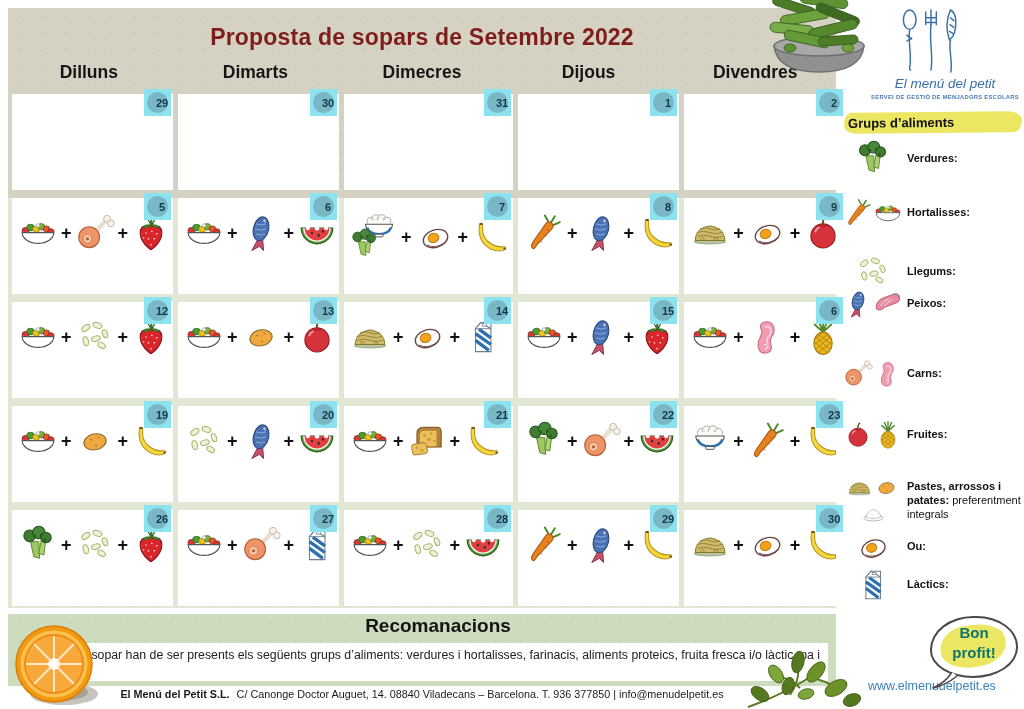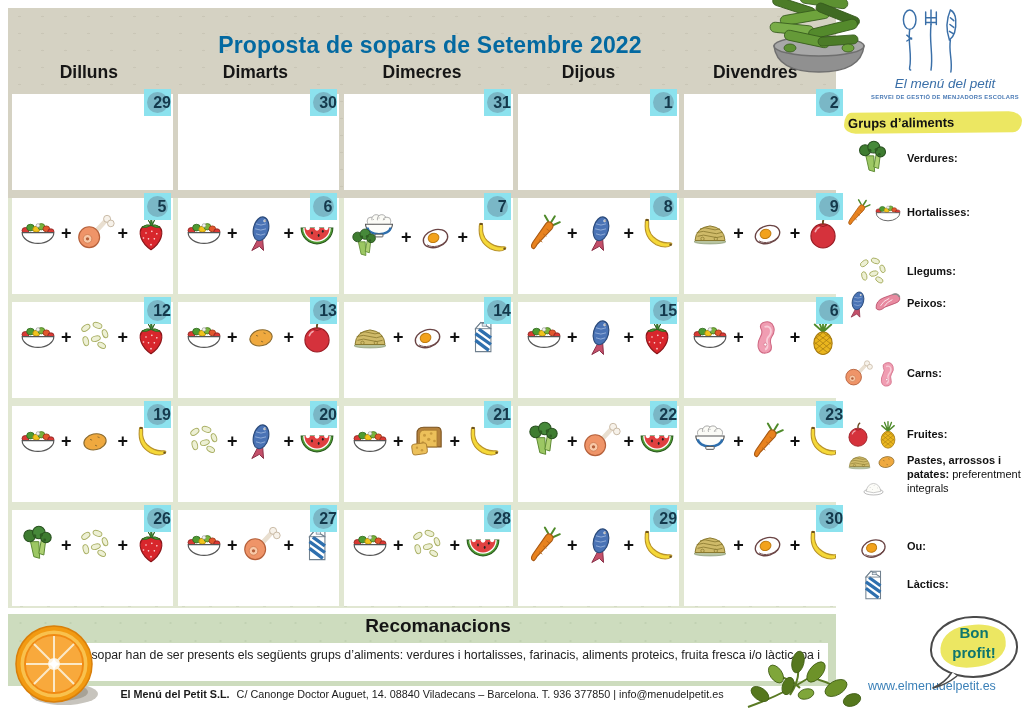--- a/index.html
+++ b/index.html
@@ -7,33 +7,33 @@
         font-family:"Liberation Sans",sans-serif;}
   
   .band-beige{position:absolute;left:8px;top:8px;width:828px;height:190px;background:#d5d2c3;
     background-image:radial-gradient(rgba(120,115,95,.12) 1px,transparent 1.4px);background-size:23px 17px;}
   .band-green{position:absolute;left:8px;top:198px;width:828px;height:410px;background:#e1e7d2;
     background-image:radial-gradient(rgba(100,120,80,.10) 1px,transparent 1.4px);background-size:27px 19px;}
   .band-reco{position:absolute;left:8px;top:614px;width:828px;height:72px;background:#cddcbe;
     background-image:radial-gradient(rgba(90,110,70,.10) 1px,transparent 1.4px);background-size:25px 18px;}
   .sidebar{position:absolute;left:836px;top:0;width:188px;height:709px;background:#fff;}
 
-  h1.title{position:absolute;left:8px;top:24px;width:828px;margin:8px;text-align:center;
-    font-size:23px;font-weight:bold;color:#0369a1;letter-spacing:.2px;}
+  h1.title{position:absolute;left:8px;top:24px;width:828px;margin:0;text-align:center;
+    font-size:23px;font-weight:bold;color:#7f1d1d;letter-spacing:.2px;}
   .days{position:absolute;left:12px;top:62px;width:820px;display:grid;grid-template-columns:repeat(5,1fr);gap:13px;}
   .day{text-align:center;font-weight:bold;font-size:17.5px;color:#161616;}
 
   .grid{position:absolute;left:12px;top:94px;width:820px;display:grid;
     grid-template-columns:repeat(5,1fr);grid-auto-rows:96px;gap:8px 5px;}
   .cell{position:relative;background:#fff;}
   .badge{position:absolute;top:-5px;right:2px;width:27px;height:27px;background:#8ce2ee;
     display:flex;align-items:center;justify-content:center;z-index:2;}
   .badge-c{width:21px;height:21px;border-radius:50%;background:#7ab7c6;
     display:flex;align-items:center;justify-content:center;}
-  .badge-c span{font-size:16px;font-weight:bold;color:#14394c;margin-left:9px;}
+  .badge-c span{font-size:11px;font-weight:bold;color:#14394c;margin-left:9px;}
   .foods{display:flex;align-items:center;gap:2px;padding:15px 2px 0 6px;}
   .plus{font-weight:bold;font-size:18px;color:#111;line-height:1;margin:0 1px;}
   .food{flex:none;display:block;}
 
   
   .logo-cutlery{position:absolute;left:64px;top:6px;}
   .logo-name{position:absolute;left:34px;top:76px;width:150px;text-align:center;
     font-style:italic;color:#3a6fa8;font-size:13.5px;}
   .logo-tagline{position:absolute;left:30px;top:94px;width:158px;text-align:center;
     font-size:5.8px;color:#4a7ab5;letter-spacing:.3px;font-weight:bold;}
@@ -775,21 +775,21 @@
           <div class="licons">
             <svg class="food" width="30" height="30">
               <use href="#i-apple" xlink:href="#i-apple"></use>
             </svg>
             <svg class="food" width="30" height="30">
               <use href="#i-pineapple" xlink:href="#i-pineapple"></use>
             </svg>
           </div>
           <div class="llabel"><b>Fruites:</b></div>
         </div>
-        <div class="lrow" style="top: 448px;">
+        <div class="lrow" style="top: 474px;">
           <div class="licons">
             <svg class="food" width="27" height="27">
               <use href="#i-noodles" xlink:href="#i-noodles"></use>
             </svg>
             <svg class="food" width="27" height="27">
               <use href="#i-potato" xlink:href="#i-potato"></use>
             </svg>
             <svg class="food" width="27" height="27">
               <use href="#i-rice-plate" xlink:href="#i-rice-plate"></use>
             </svg>

